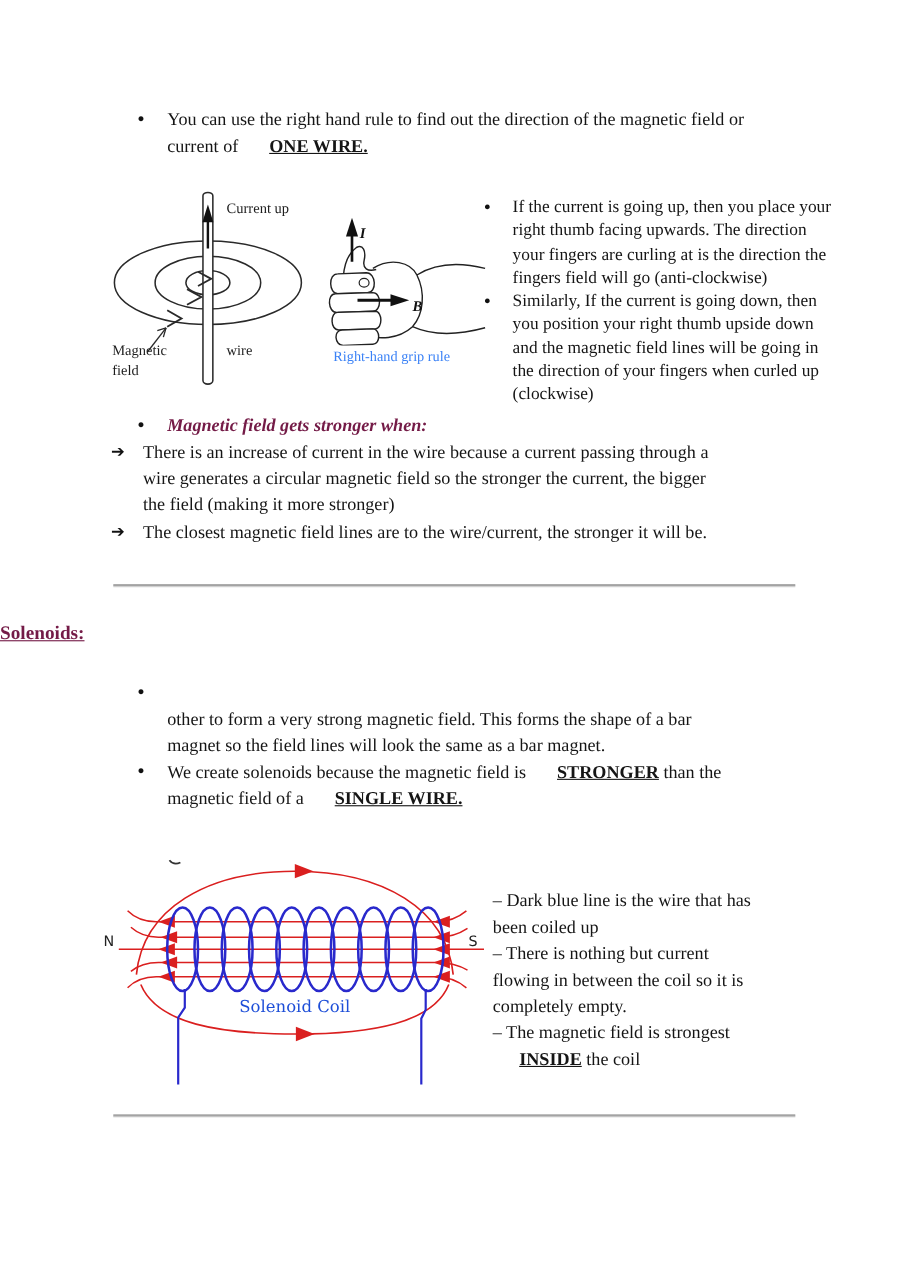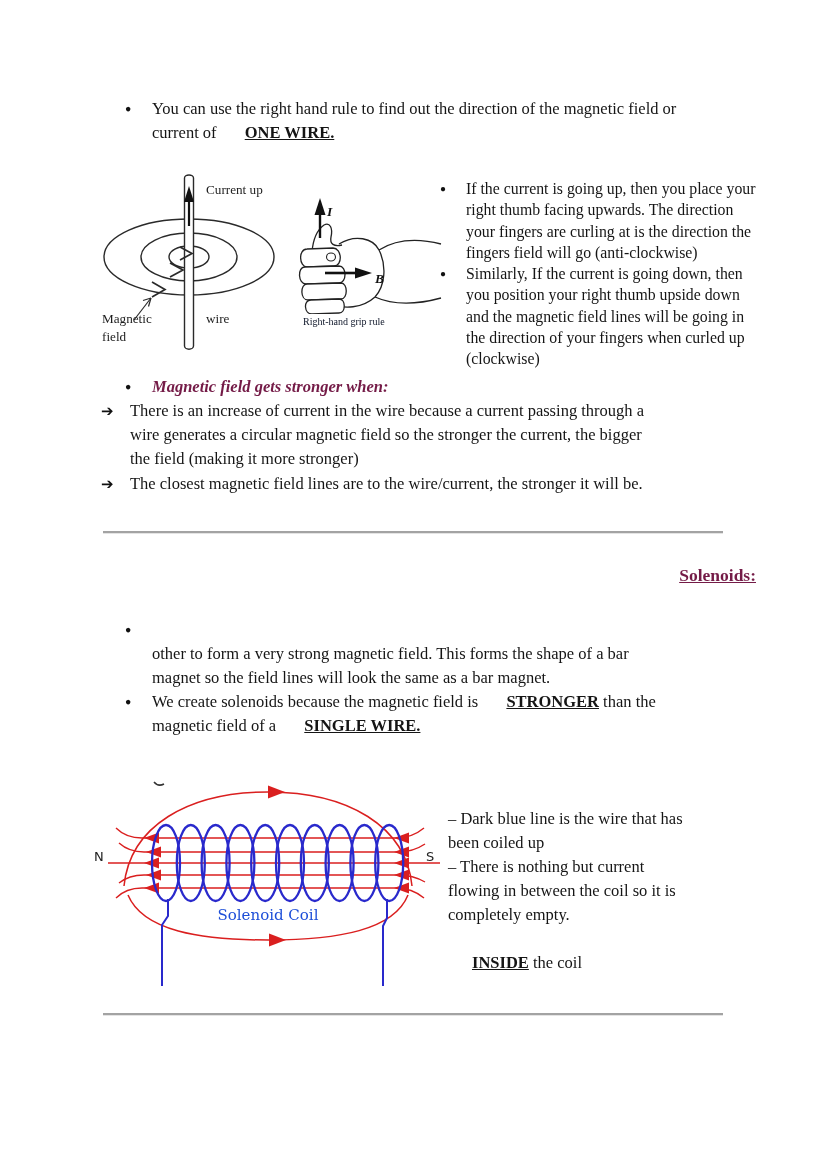--- a/index.html
+++ b/index.html
@@ -13,30 +13,30 @@
   .li .dot { flex:0 0 27px; font-size:10.5px; line-height:24px; color:#111; }
   .li .txt { flex:1; }
   .small.li { font-size:15.8px; line-height:21.3px; }
   .small.li .dot { flex:0 0 26px; font-size:10px; line-height:21.3px; }
   .arrow.li .dot { flex:0 0 29px; font-size:15px; line-height:24px; }
   .emph { font-weight:bold; text-decoration:underline;margin-left:24px; }
 
   .maroon { color:#741b47; }
   .maroon-head { font-weight:bold; font-style:italic; }
 
-  .solenoids-heading { left:0; width:756px; text-align:right; font-size:17.5px;
+  .solenoids-heading { left:0; width:756px; text-align:left; font-size:17.5px;
     font-weight:bold; text-decoration:underline; color:#741b47; }
 
   .divider { left:103px; width:620px; height:2px; background:#a3a3a3; box-shadow:0 1px 0 #e4e4e4; }
 
   
   .fig { position:absolute; }
   .flabel { position:absolute; font-size:13.2px; line-height:16px; color:#1d1d1d; white-space:nowrap; }
   .fsym { position:absolute; font-size:13.5px; font-weight:bold; font-style:italic; color:#111; }
-  .fcap { position:absolute; font-size:10px; color:#0f172a; white-space:nowrap; }
+  .fcap { position:absolute; font-size:13px; color:#3b82f6; white-space:nowrap; }
   .ns { position:absolute; font-family:"DejaVu Sans","Liberation Sans",sans-serif; font-size:13px; color:#222; }
   .coilcap { position:absolute; font-family:"DejaVu Serif",serif; font-size:15px; color:#1d4ed8; white-space:nowrap; }
 
   .notes { font-size:16.5px; line-height:24px; }
 </style>
 </head>
 <body>
 
 <div class="page">
 
@@ -213,19 +213,19 @@
     <span class="ns" style="left:338px; top:81px;">S</span>
     <span class="coilcap" style="left:110px; top:138px; width:140px; text-align:center;">Solenoid Coil</span>
   </div>
 
   <div class="abs notes" style="left:448px; top:807px; width:300px;">
     <span>– Dark blue line is the wire that has</span><br>
     <span>been coiled up</span><br>
     <span>– There is nothing but current</span><br>
     <span>flowing in between the coil so it is</span><br>
     <span>completely empty.</span><br>
-    <br>
+    <span>– The magnetic field is strongest</span><br>
     <span class="emph">INSIDE</span><span> the coil</span>
   </div>
 
   <div class="abs divider" style="top:1013px;"></div>
 
 </div>
 
 </body></html>

